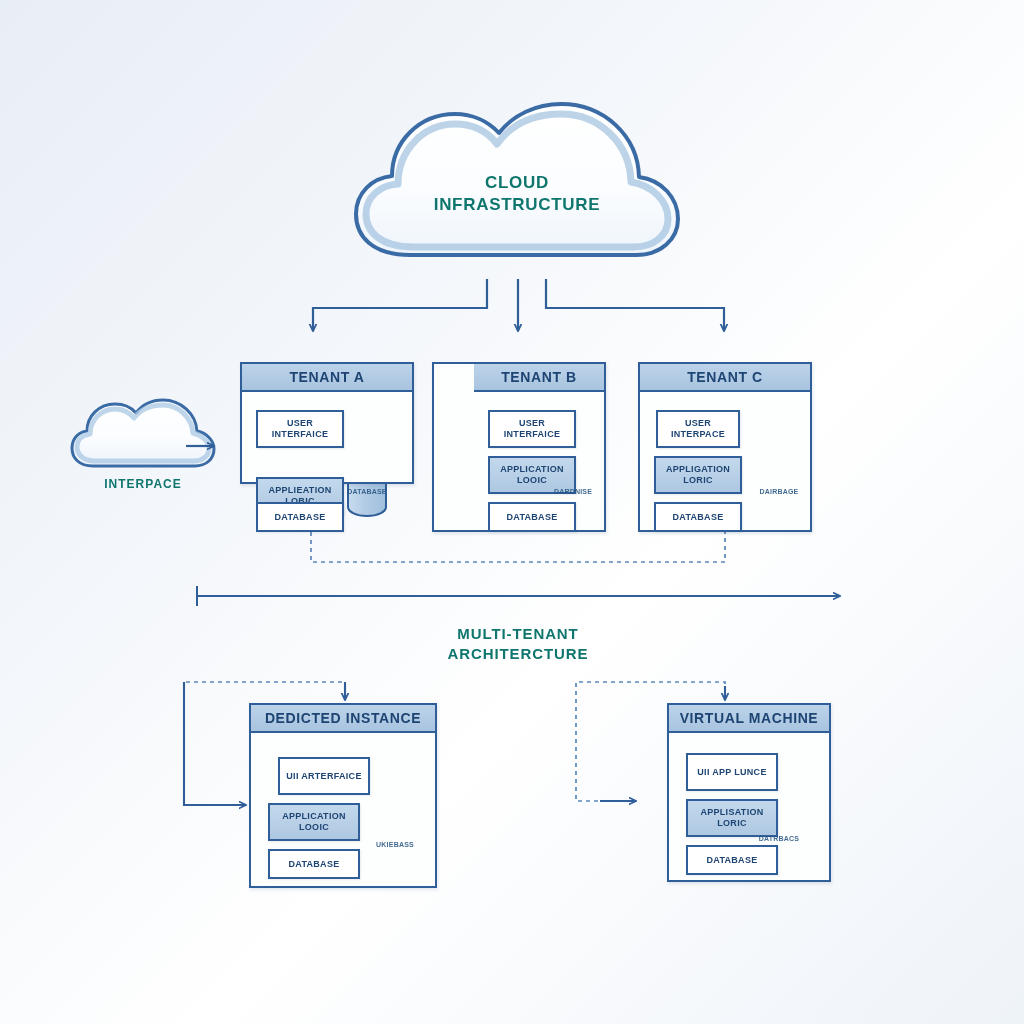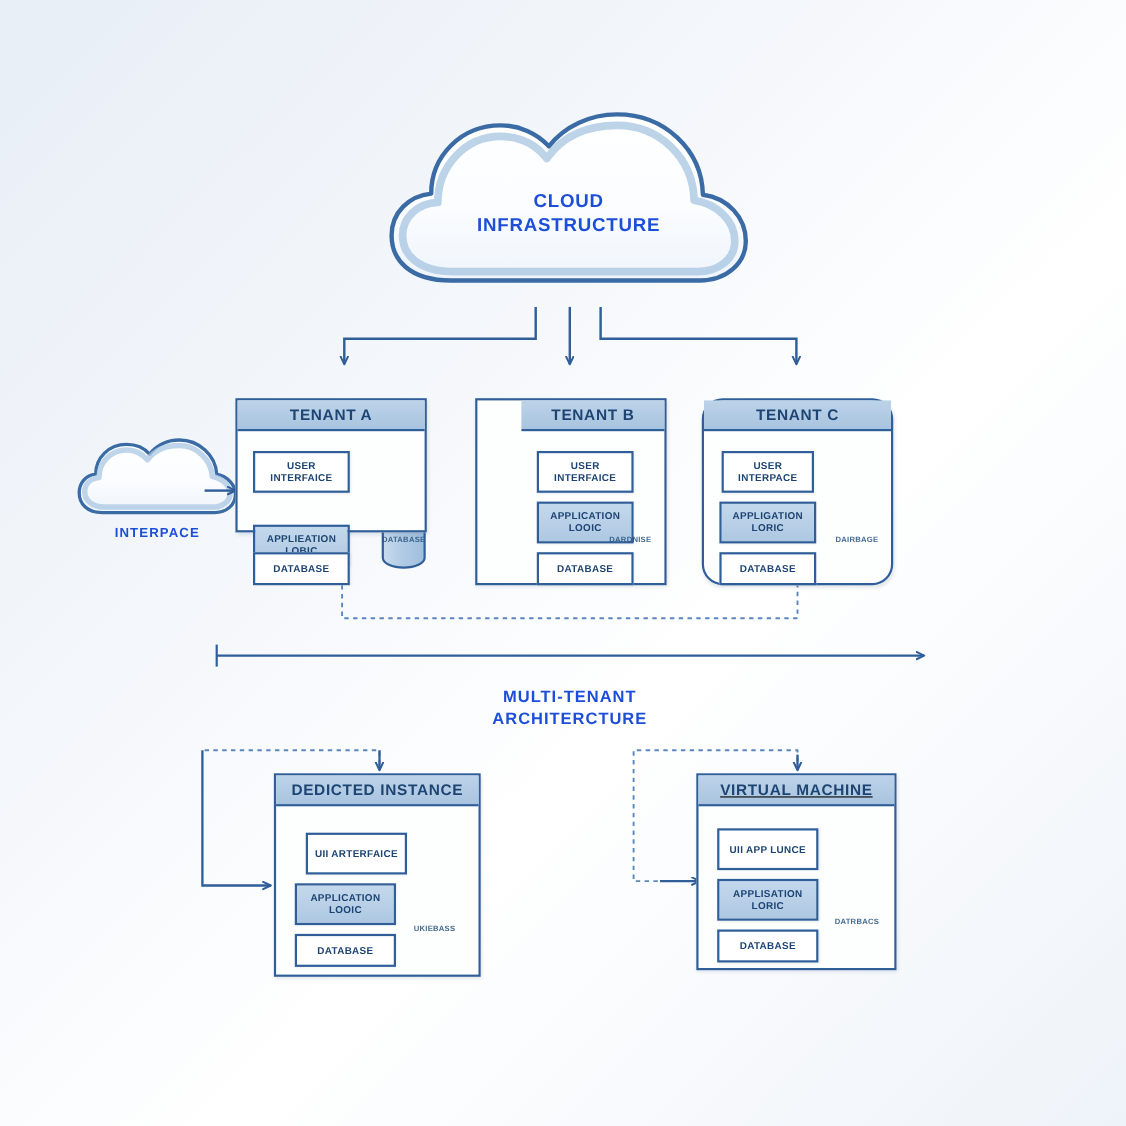--- a/index.html
+++ b/index.html
@@ -60,21 +60,21 @@
     color:#23527f;
     font-weight:bold;
     font-size:7px;
     letter-spacing:.2px;
     opacity:.85;
   }
 
   
   .txt{
     position:absolute;
-    color:#1d4ed8;
+    color:#0f766e;
     font-weight:bold;
     text-align:center;
     letter-spacing:.7px;
     white-space:pre-line;
   }
   #cloud-label{font-size:17px;line-height:1.3;width:320px;}
   #internet-label{font-size:12px;width:160px;letter-spacing:1px;}
   #arch-label{font-size:15px;line-height:1.35;width:400px;letter-spacing:.9px;}
 </style>
 </head>
@@ -214,21 +214,21 @@
   </svg>
 
   <div class="txt" id="cloud-label" style="left:357px;top:172px;">CLOUD
 INFRASTRUCTURE</div>
 
   <div class="txt" id="internet-label" style="left:63px;top:477px;">INTERPACE</div>
 
   <div class="txt" id="arch-label" style="left:318px;top:624px;">MULTI-TENANT
 ARCHITERCTURE</div>
 
-  <div class="node" style="left:214px;top:362px;width:174px;height:122px;">
+  <div class="node" style="left:240px;top:362px;width:174px;height:122px;">
     <div class="node-hdr">TENANT A</div>
     <div class="node-body">
       <div class="comp" style="left:14px;top:18px;width:88px;height:38px;">
         <span>USER
 INTERFAICE</span>
       </div>
       <div class="comp filled" style="left:14px;top:64px;width:88px;height:38px;margin-top:21px;">
         <span>APPLIEATION
 LOBIC</span>
       </div>
@@ -254,21 +254,21 @@
       </div>
       <div class="comp" style="left:14px;top:110px;width:88px;height:30px;">
         <span>DATABASE</span>
       </div>
     </div>
   </div>
   <div class="cyl" style="left:549px;top:488px;width:48px;height:12px;">
     <div class="cyl-lbl">DARDNISE</div>
   </div>
 
-  <div class="node" style="left:638px;top:362px;width:174px;height:170px;border-radius:19px;">
+  <div class="node" style="left:638px;top:362px;width:174px;height:170px;">
     <div class="node-hdr">TENANT C</div>
     <div class="node-body">
       <div class="comp" style="left:16px;top:18px;width:84px;height:38px;">
         <span>USER
 INTERPACE</span>
       </div>
       <div class="comp filled" style="left:14px;top:64px;width:88px;height:38px;">
         <span>APPLIGATION
 LORIC</span>
       </div>
@@ -294,21 +294,21 @@
       </div>
       <div class="comp" style="left:17px;top:116px;width:92px;height:30px;">
         <span>DATABASE</span>
       </div>
     </div>
   </div>
   <div class="cyl" style="left:370px;top:841px;width:50px;height:12px;">
     <div class="cyl-lbl">UKIEBASS</div>
   </div>
 
-  <div class="node" style="left:633px;top:703px;width:182px;height:179px;text-decoration:underline;">
+  <div class="node" style="left:667px;top:703px;width:164px;height:179px;">
     <div class="node-hdr">VIRTUAL MACHINE</div>
     <div class="node-body">
       <div class="comp" style="left:17px;top:20px;width:92px;height:38px;">
         <span>UII
 APP LUNCE</span>
       </div>
       <div class="comp filled" style="left:17px;top:66px;width:92px;height:38px;">
         <span>APPLISATION
 LORIC</span>
       </div>

